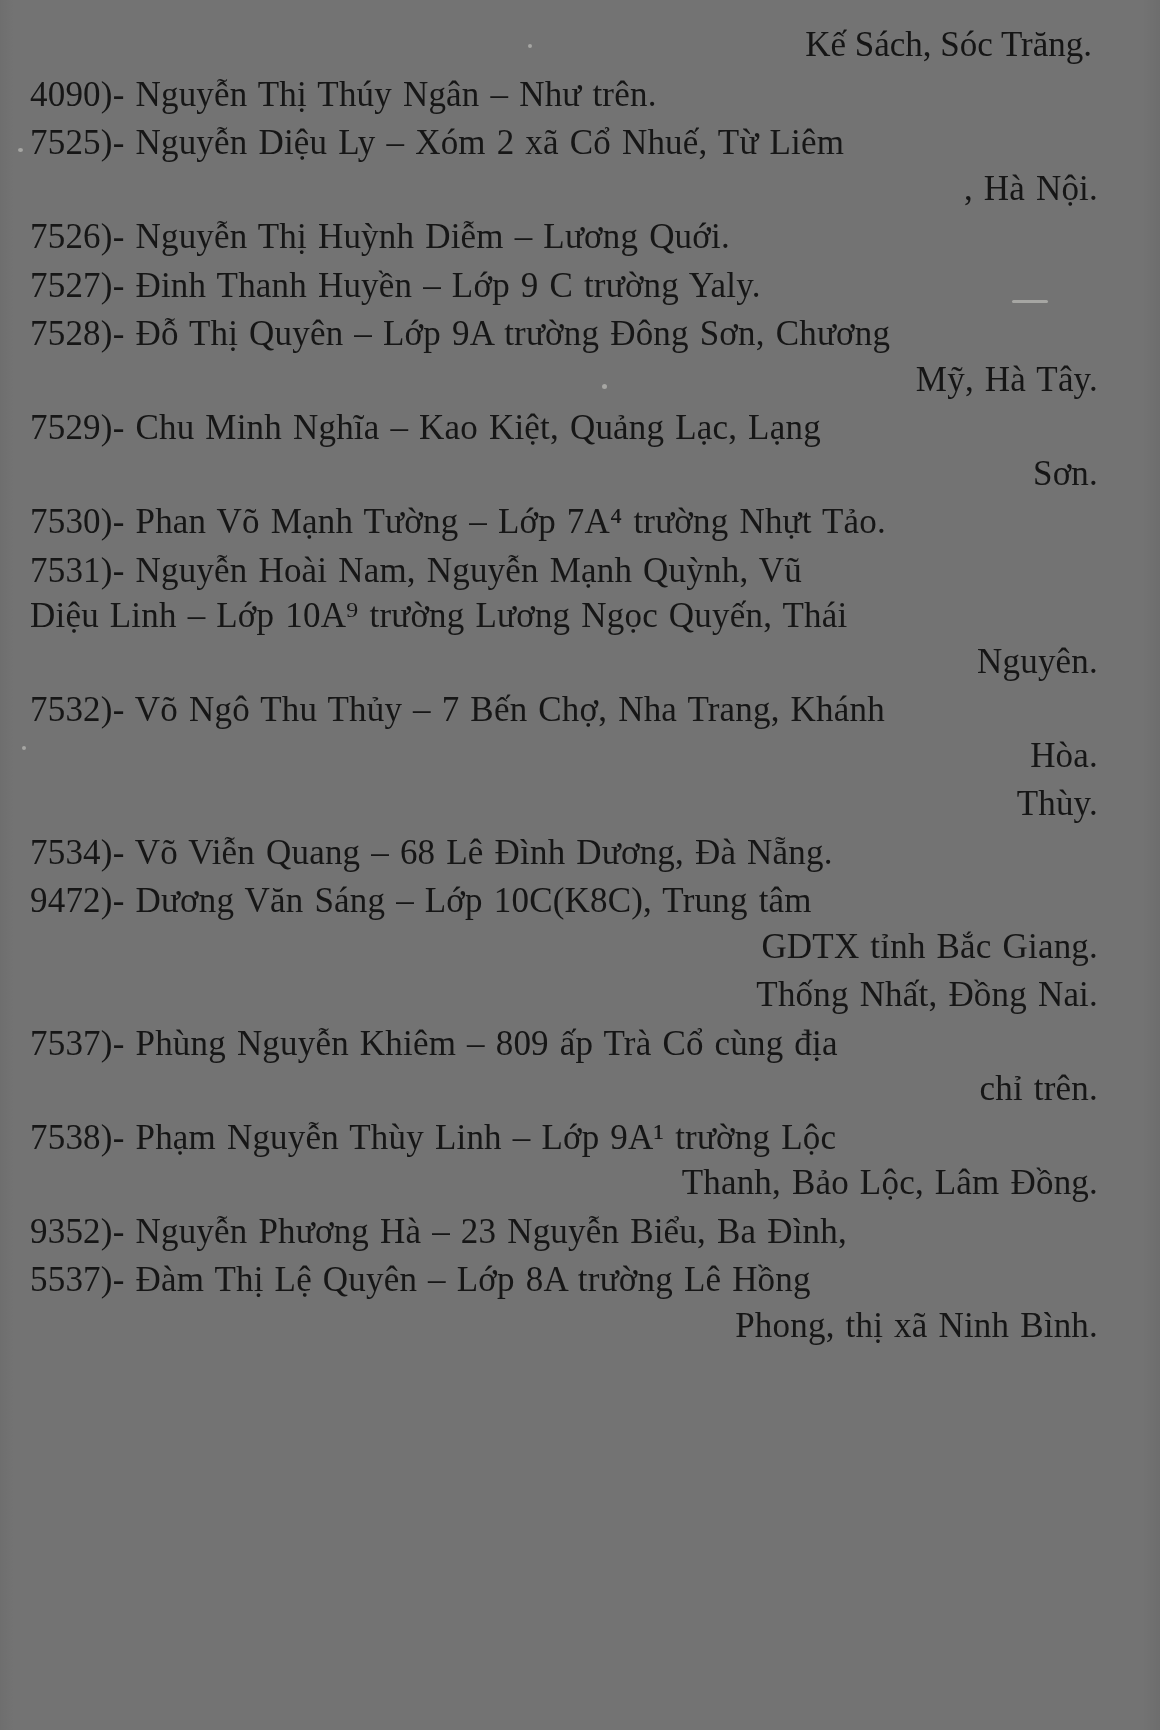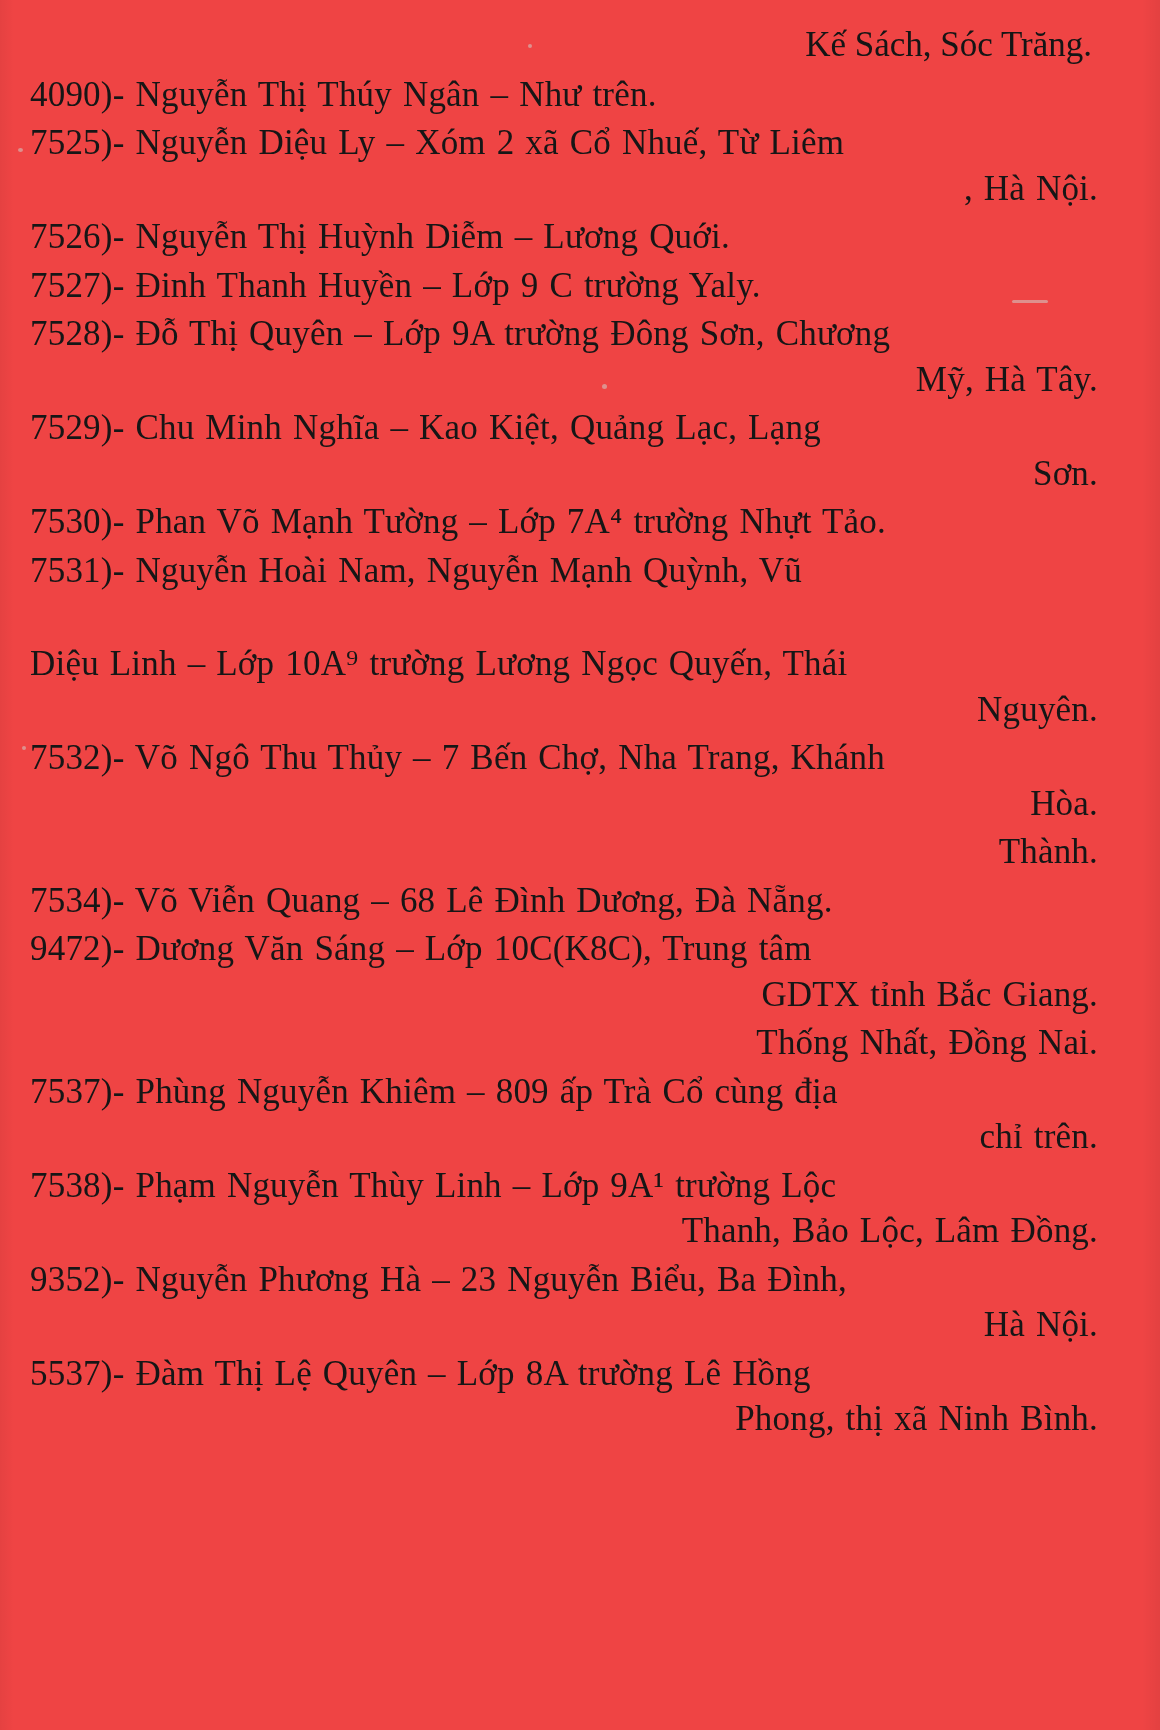--- a/index.html
+++ b/index.html
@@ -11,21 +11,21 @@
     width: 1160px;
     height: 1730px;
     font-family: "Liberation Serif", serif;
     color: #151515;
     overflow: hidden;
   }
   .page {
     position: relative;
     width: 1160px;
     height: 1730px;
-    background: #ef4444;
+    background: #737373;
     padding: 16px;
     box-sizing: border-box;
   }
   .col {
     position: absolute;
     left: 30px;
     top: 22px;
     width: 1090px;
   }
   .entry {
@@ -49,21 +49,20 @@
     display: block;
     text-align: right;
     padding-right: 28px;
     font-size: 35px;
     line-height: 1.30;
     margin-bottom: 4px;
   }
   .wrap-line {
     display: block;
     text-align: left;
-    margin-top: 48px;
   }
   
   .speck {
     position: absolute;
     background: #cfcfcb;
     border-radius: 50%;
     opacity: 0.55;
   }
   .edge-shade {
     position: absolute;
@@ -136,21 +135,21 @@
       <span class="wrap-line">Diệu Linh – Lớp 10A⁹ trường Lương Ngọc Quyến, Thái</span>
       <span class="cont-line">Nguyên.</span>
     </div>
 
     <div class="entry">
       <span class="first-line">7532)- Võ Ngô Thu Thủy – 7 Bến Chợ, Nha Trang, Khánh</span>
       <span class="cont-line">Hòa.</span>
     </div>
 
     <div class="entry">
-      <span class="cont-line">Thành.</span>
+      <span class="cont-line">Thùy.</span>
     </div>
 
     <div class="entry">
       <span class="first-line">7534)- Võ Viễn Quang – 68 Lê Đình Dương, Đà Nẵng.</span>
     </div>
 
     <div class="entry">
       <span class="first-line">9472)- Dương Văn Sáng – Lớp 10C(K8C), Trung tâm</span>
       <span class="cont-line">GDTX tỉnh Bắc Giang.</span>
     </div>
@@ -164,21 +163,20 @@
       <span class="cont-line">chỉ trên.</span>
     </div>
 
     <div class="entry">
       <span class="first-line">7538)- Phạm Nguyễn Thùy Linh – Lớp 9A¹ trường Lộc</span>
       <span class="cont-line">Thanh, Bảo Lộc, Lâm Đồng.</span>
     </div>
 
     <div class="entry">
       <span class="first-line">9352)- Nguyễn Phương Hà – 23 Nguyễn Biểu, Ba Đình,</span>
-      <span class="cont-line">Hà Nội.</span>
     </div>
 
 
     <div class="entry">
       <span class="first-line">5537)- Đàm Thị Lệ Quyên – Lớp 8A trường Lê Hồng</span>
       <span class="cont-line">Phong, thị xã Ninh Bình.</span>
     </div>
   </div>
 </div>
 

